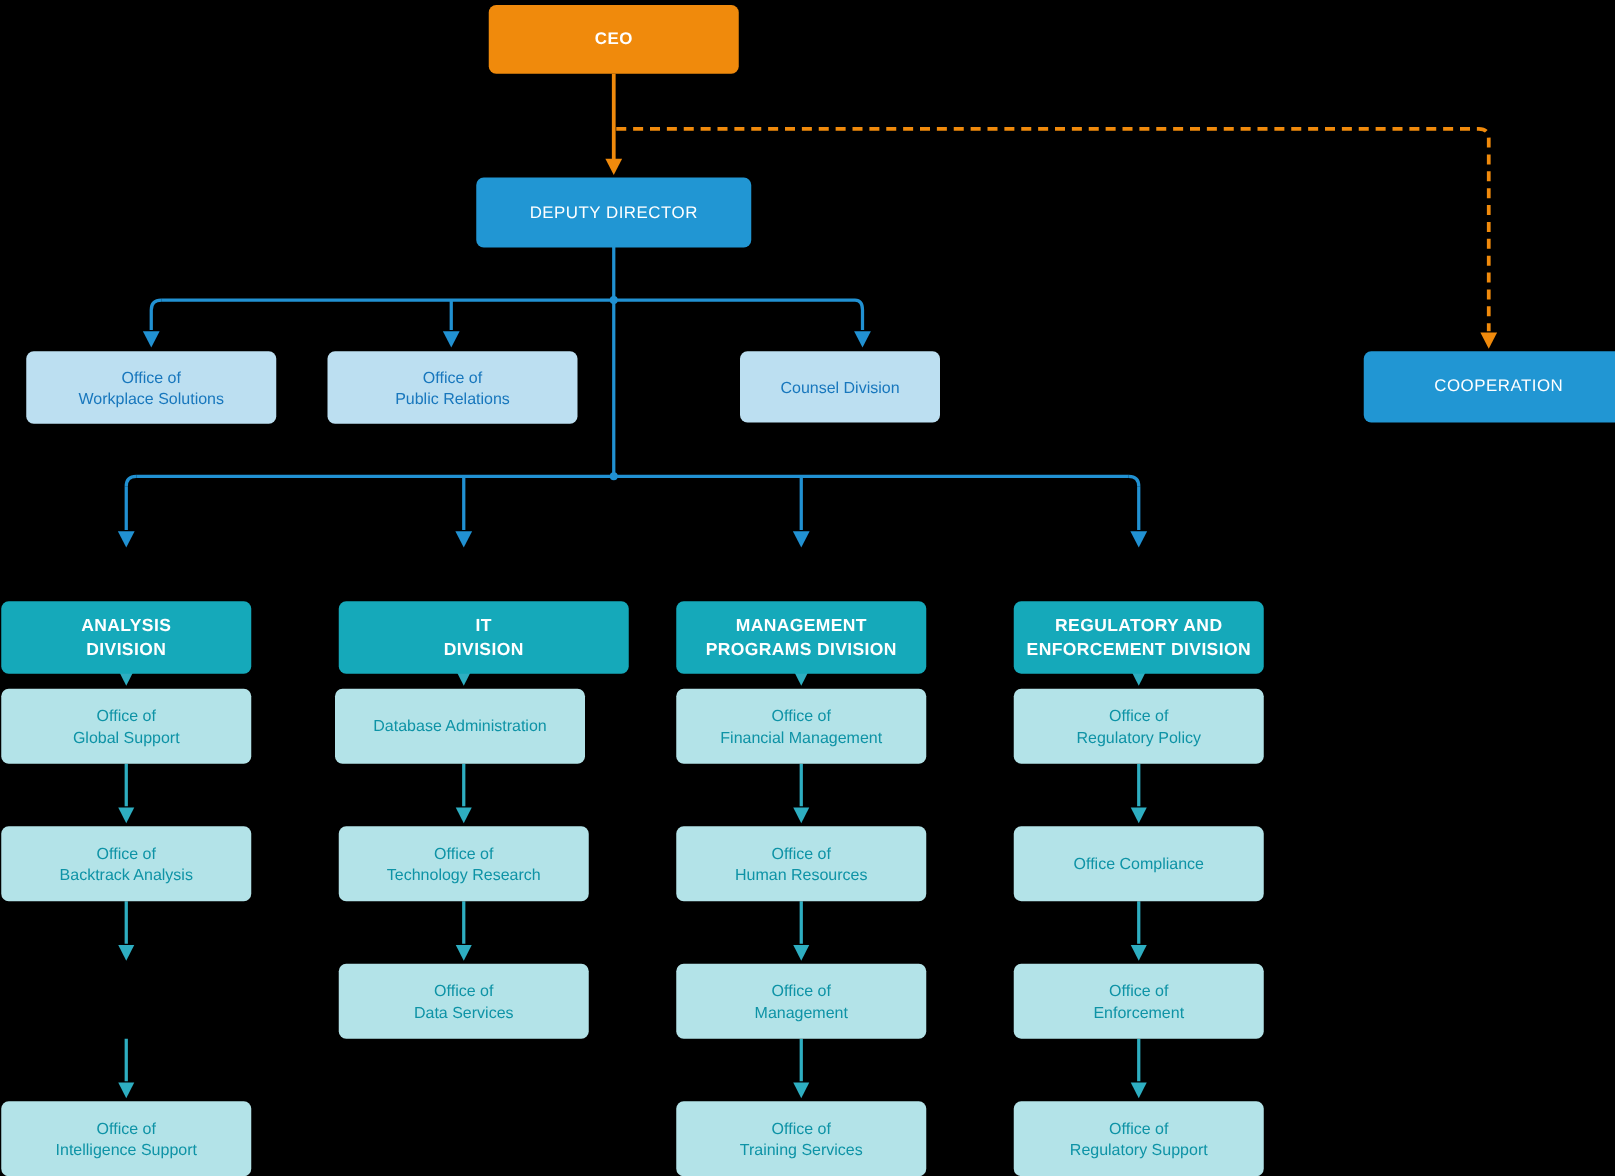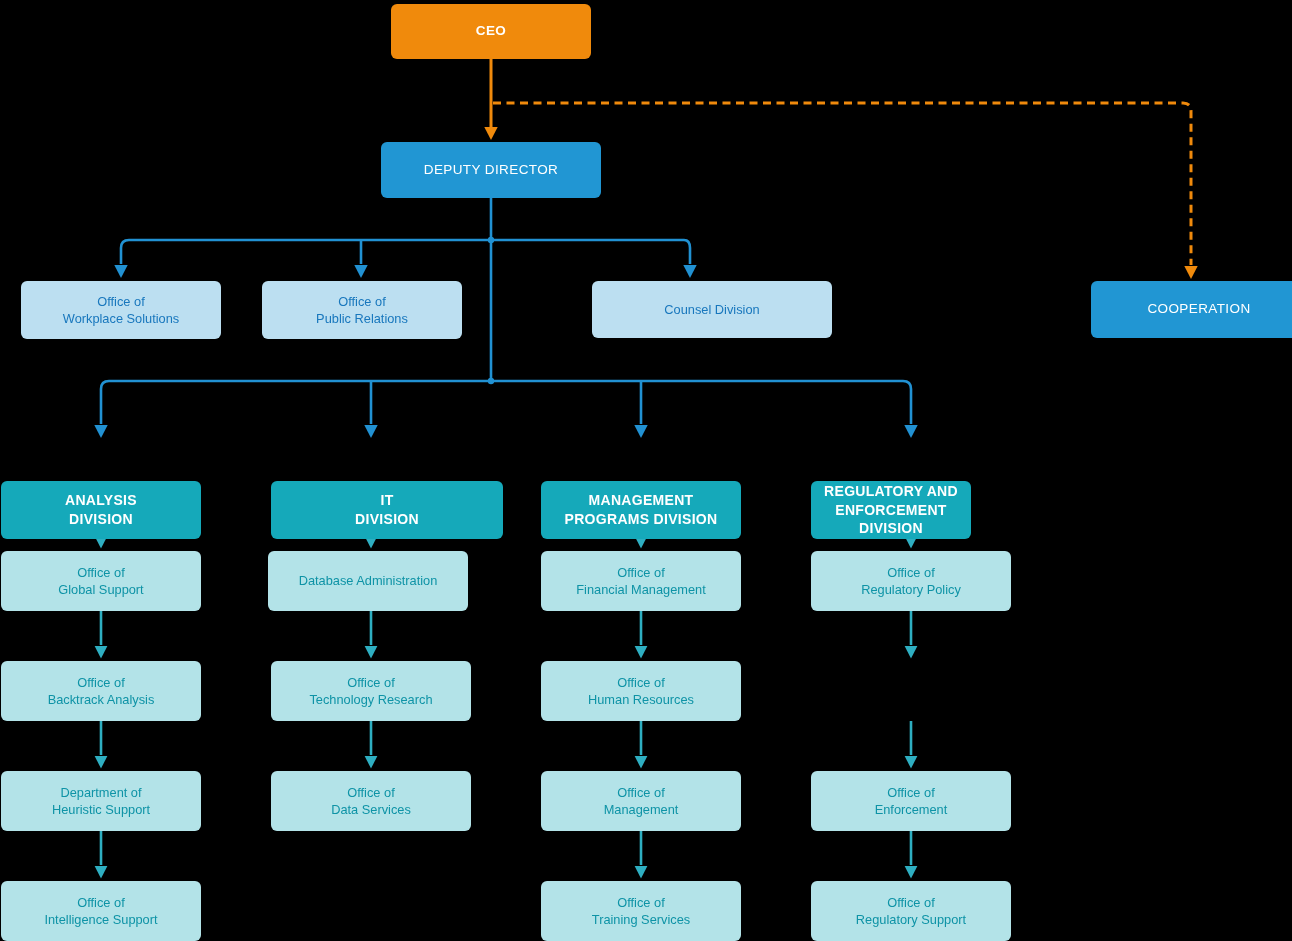--- a/index.html
+++ b/index.html
@@ -115,55 +115,54 @@
   <div class="node solid-orange" style="left:391px;top:4px;width:200px;height:55px">CEO</div>
 
   <div class="node solid-blue" style="left:381px;top:142px;width:220px;height:56px">DEPUTY DIRECTOR</div>
 
   <div class="node solid-blue" style="left:1091px;top:281px;width:216px;height:57px">COOPERATION</div>
 
   <div class="node light-blue" style="left:21px;top:281px;width:200px;height:58px">Office of
 Workplace Solutions</div>
   <div class="node light-blue" style="left:262px;top:281px;width:200px;height:58px">Office of
 Public Relations</div>
-  <div class="node light-blue" style="left:592px;top:281px;width:240px;height:57px">Counsel Division</div>
+  <div class="node light-blue" style="left:592px;top:281px;width:160px;height:57px">Counsel Division</div>
 
   <div class="node solid-teal" style="left:1px;top:441px;width:200px;height:58px">ANALYSIS
 DIVISION</div>
   <div class="node solid-teal" style="left:271px;top:441px;width:232px;height:58px">IT
 DIVISION</div>
   <div class="node solid-teal" style="left:541px;top:441px;width:200px;height:58px">MANAGEMENT
 PROGRAMS DIVISION</div>
-  <div class="node solid-teal" style="left:811px;top:441px;width:160px;height:58px">REGULATORY AND
+  <div class="node solid-teal" style="left:811px;top:441px;width:200px;height:58px">REGULATORY AND
 ENFORCEMENT DIVISION</div>
 
   <div class="node light-teal" style="left:1px;top:551px;width:200px;height:60px">Office of
 Global Support</div>
   <div class="node light-teal" style="left:1px;top:661px;width:200px;height:60px">Office of
 Backtrack Analysis</div>
-  <div class="node light-teal" style="left:1px;top:771px;width:200px;height:60px">Department of
-Heuristic Support</div>
   <div class="node light-teal" style="left:1px;top:881px;width:200px;height:60px">Office of
 Intelligence Support</div>
 
   <div class="node light-teal" style="left:268px;top:551px;width:200px;height:60px">Database Administration</div>
   <div class="node light-teal" style="left:271px;top:661px;width:200px;height:60px">Office of
 Technology Research</div>
   <div class="node light-teal" style="left:271px;top:771px;width:200px;height:60px">Office of
 Data Services</div>
 
   <div class="node light-teal" style="left:541px;top:551px;width:200px;height:60px">Office of
 Financial Management</div>
   <div class="node light-teal" style="left:541px;top:661px;width:200px;height:60px">Office of
 Human Resources</div>
   <div class="node light-teal" style="left:541px;top:771px;width:200px;height:60px">Office of
 Management</div>
   <div class="node light-teal" style="left:541px;top:881px;width:200px;height:60px">Office of
 Training Services</div>
 
   <div class="node light-teal" style="left:811px;top:551px;width:200px;height:60px">Office of
 Regulatory Policy</div>
+  <div class="node light-teal" style="left:811px;top:661px;width:200px;height:60px">Office Compliance</div>
   <div class="node light-teal" style="left:811px;top:771px;width:200px;height:60px">Office of
 Enforcement</div>
   <div class="node light-teal" style="left:811px;top:881px;width:200px;height:60px">Office of
 Regulatory Support</div>
 
 </div>
 
 </body></html>

